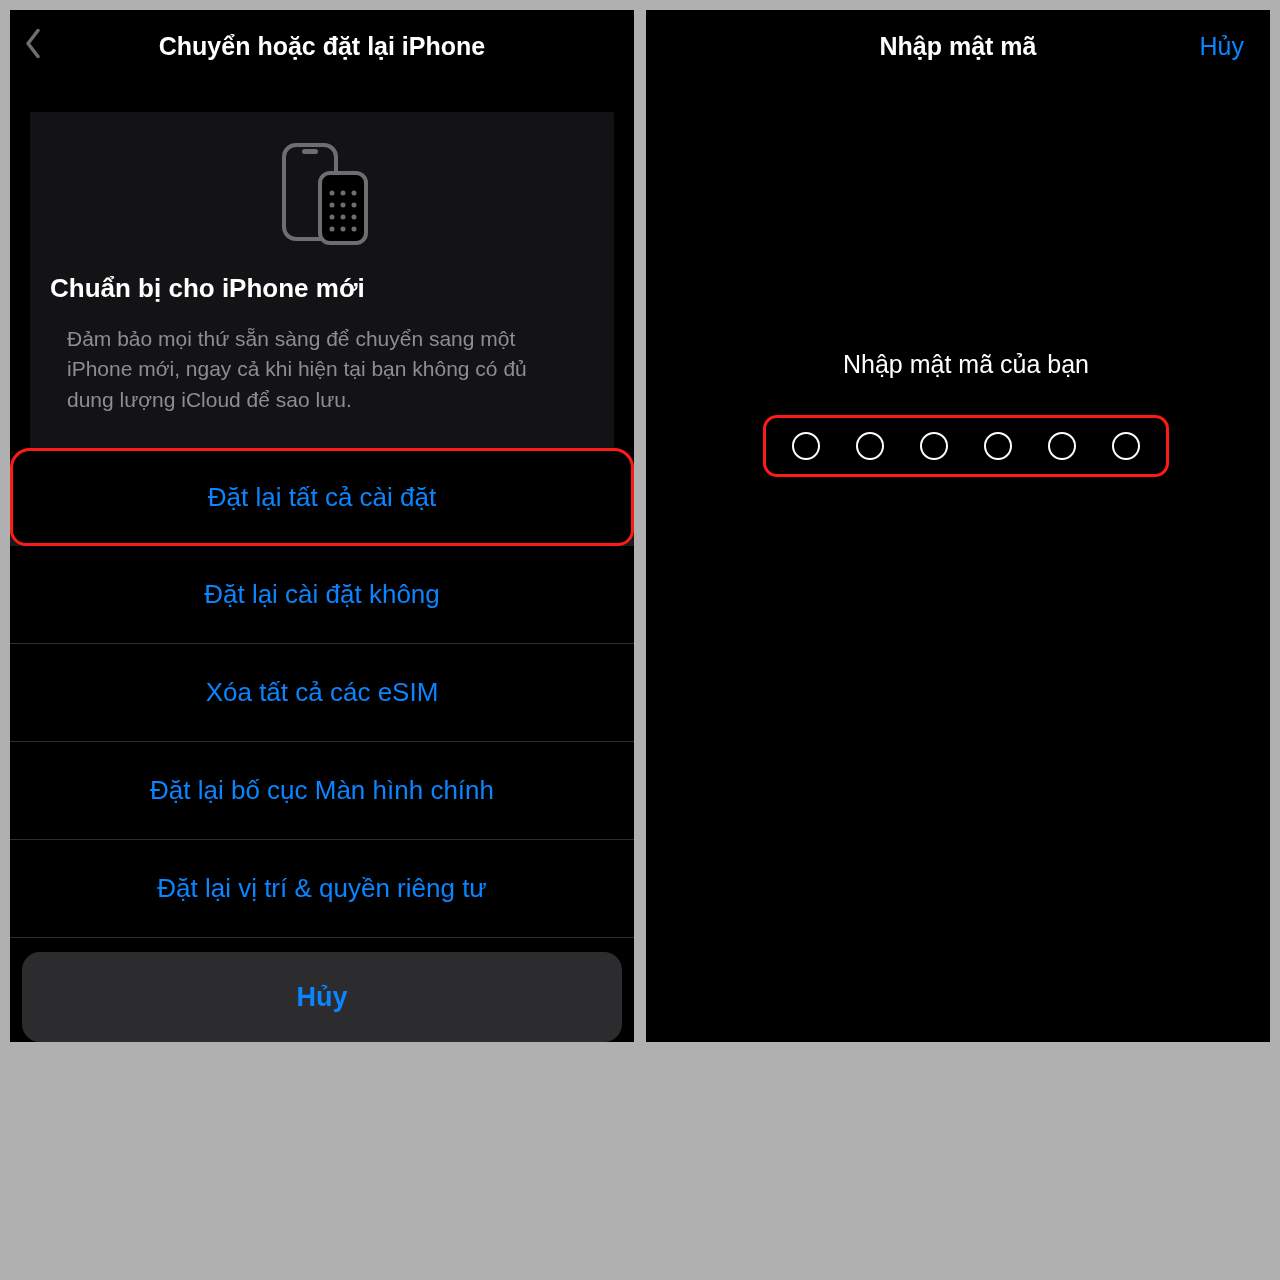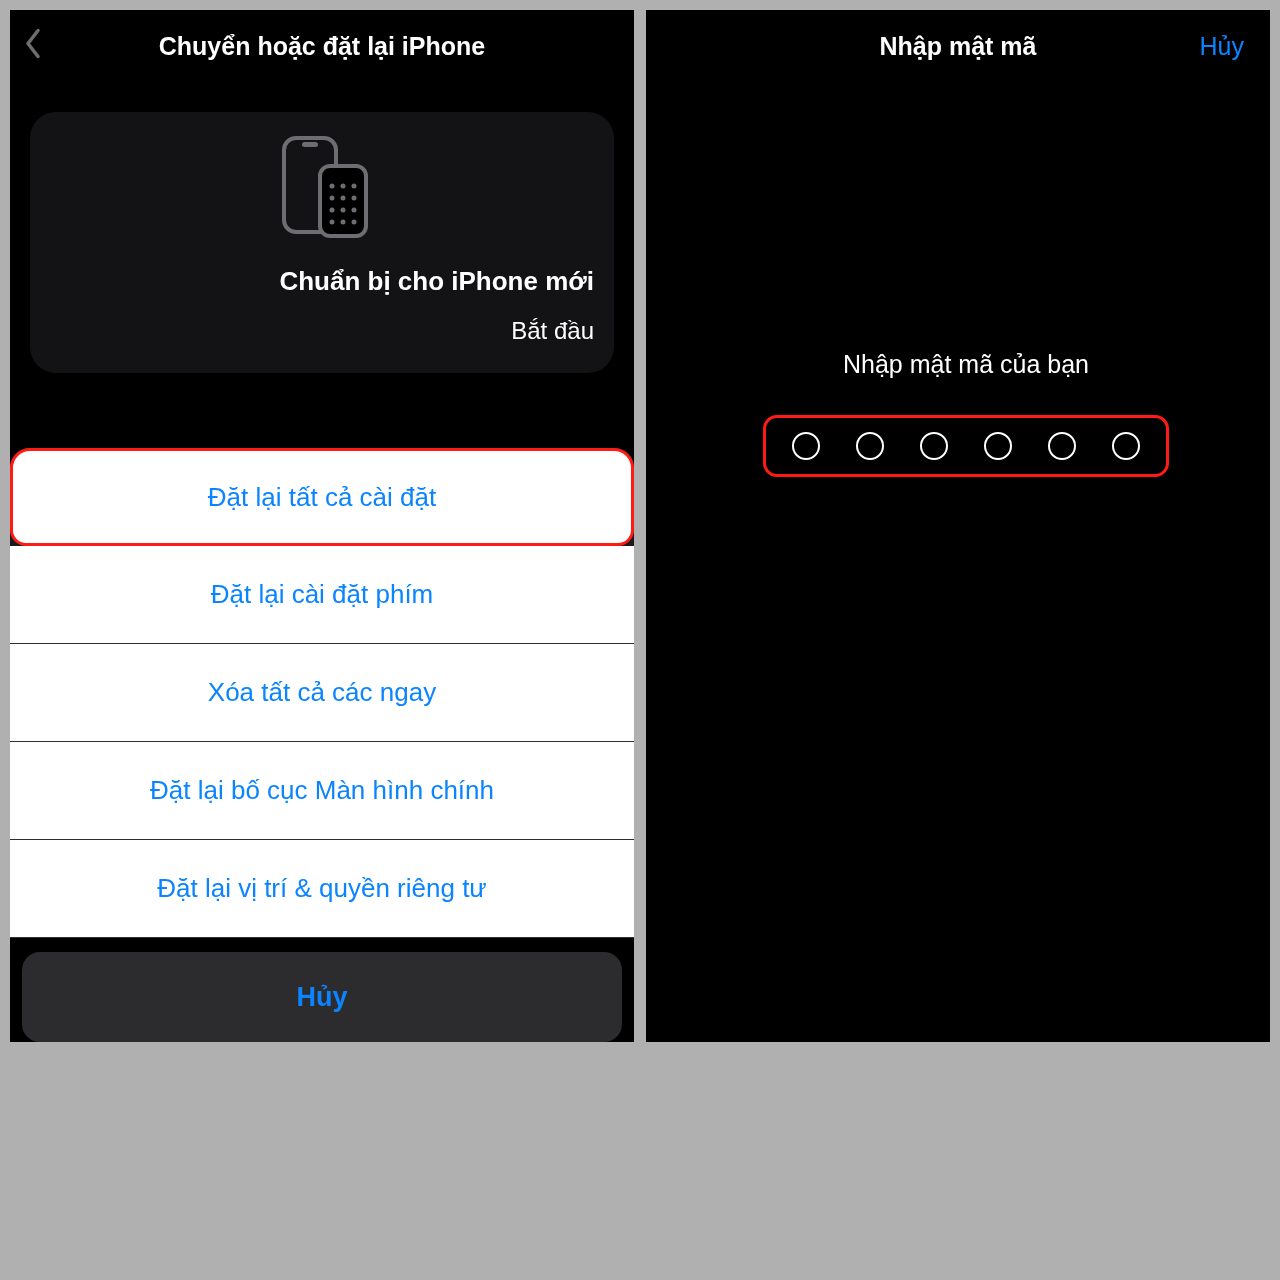--- a/index.html
+++ b/index.html
@@ -48,23 +48,23 @@
     right: 26px;
     top: 50%;
     transform: translateY(-50%);
     color: #0a84ff;
     font-size: 25px;
   }
 
   .card {
     margin: 30px 20px 34px 20px;
     background: #131315;
-    border-radius: 26px;
-    padding: 20px 20px 28px 20px;
-    text-align: right;
+    border-radius: 2px;
+    padding: 27px 20px 28px 20px;
+    text-align: left;
   }
   .card-icon {
     display: flex;
     justify-content: center;
     margin-bottom: 24px;
   }
   .card-title {
     color: #fff;
     font-size: 26px;
     font-weight: 600;
@@ -91,21 +91,21 @@
     padding-top: 0;
   }
   .sheet-option {
     height: 98px;
     display: flex;
     align-items: center;
     justify-content: center;
     color: #0a84ff;
     font-size: 26px;
     border-bottom: 1px solid #2e2e30;
-    background: #ffffff;
+    background: #000000;
   }
   .sheet-option:first-child {
     border-top-left-radius: 20px;
     border-top-right-radius: 20px;
   }
   .sheet-option:last-of-type { border-bottom: none; }
   .sheet-cancel-wrap {
     background: #000;
     padding-top: 14px;
   }
@@ -188,27 +188,28 @@
           <circle cx="70" cy="78" r="2.5"></circle>
             <circle cx="81" cy="78" r="2.5"></circle>
             <circle cx="92" cy="78" r="2.5"></circle>
           <circle cx="70" cy="90" r="2.5"></circle>
             <circle cx="81" cy="90" r="2.5"></circle>
             <circle cx="92" cy="90" r="2.5"></circle>
         </g>
       </svg>
     </div>
     <div class="card-title">Chuẩn bị cho iPhone mới</div>
+    <div class="card-desc">Đảm bảo mọi thứ sẵn sàng để chuyển sang một iPhone mới, ngay cả khi hiện tại bạn không có đủ dung lượng iCloud để sao lưu.</div>
     <div class="card-start">Bắt đầu</div>
   </div>
 
   <div class="sheet">
     <div class="sheet-option highlight-red">Đặt lại tất cả cài đặt</div>
-    <div class="sheet-option">Đặt lại cài đặt phím</div>
-    <div class="sheet-option">Xóa tất cả các ngay</div>
+    <div class="sheet-option">Đặt lại cài đặt không</div>
+    <div class="sheet-option">Xóa tất cả các eSIM</div>
     <div class="sheet-option">Đặt lại bố cục Màn hình chính</div>
     <div class="sheet-option">Đặt lại vị trí &amp; quyền riêng tư</div>
     <div class="sheet-cancel-wrap">
       <div class="sheet-cancel">Hủy</div>
     </div>
   </div>
 
 </div>
 
 <div class="screen">

